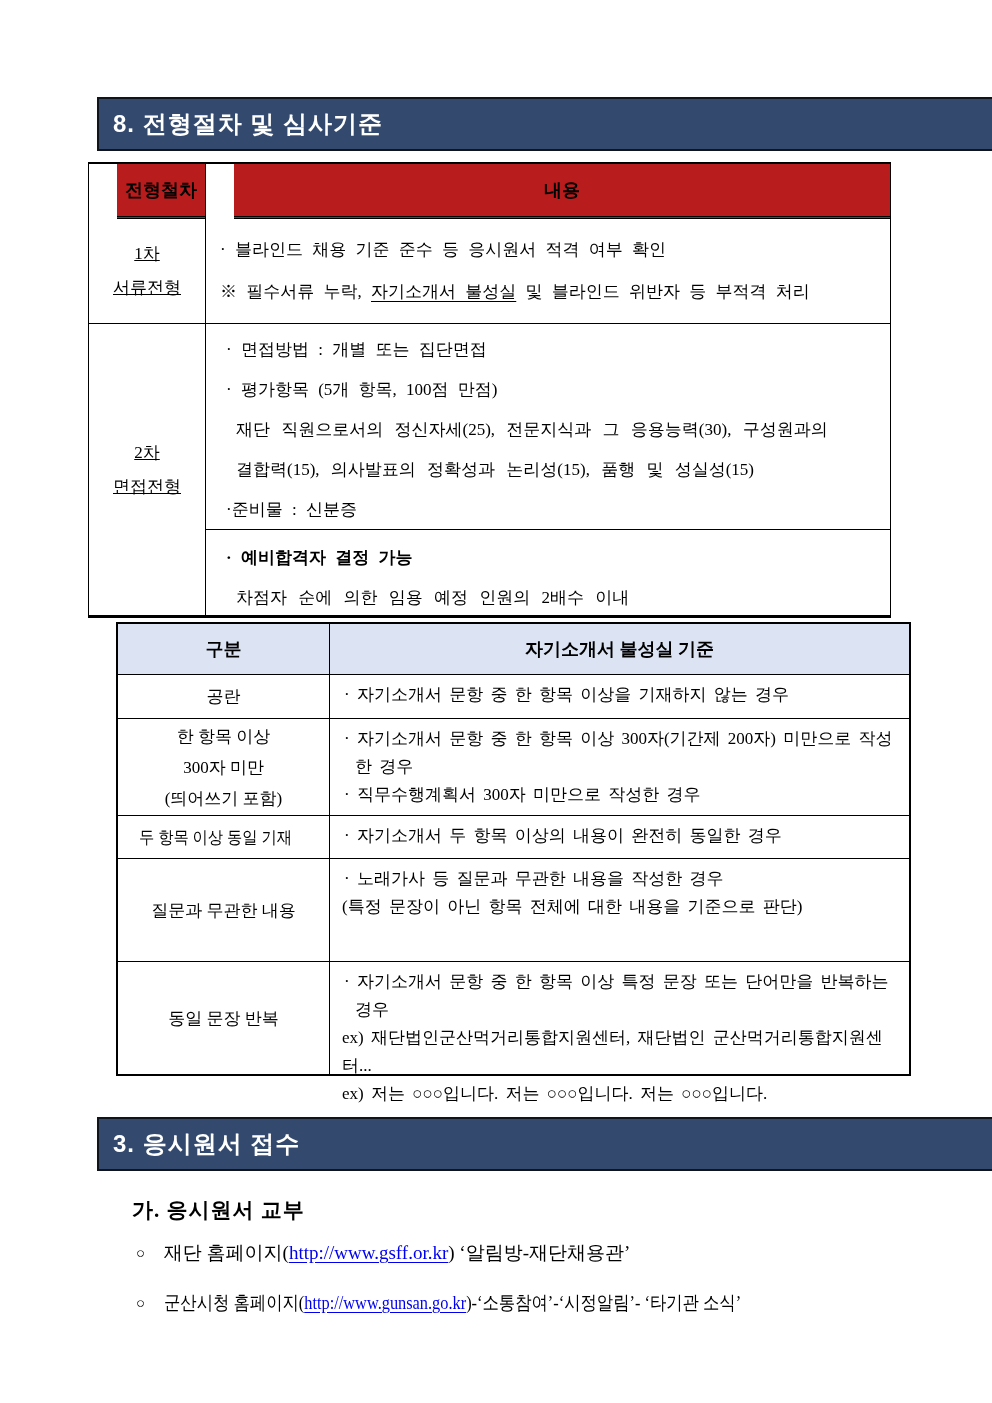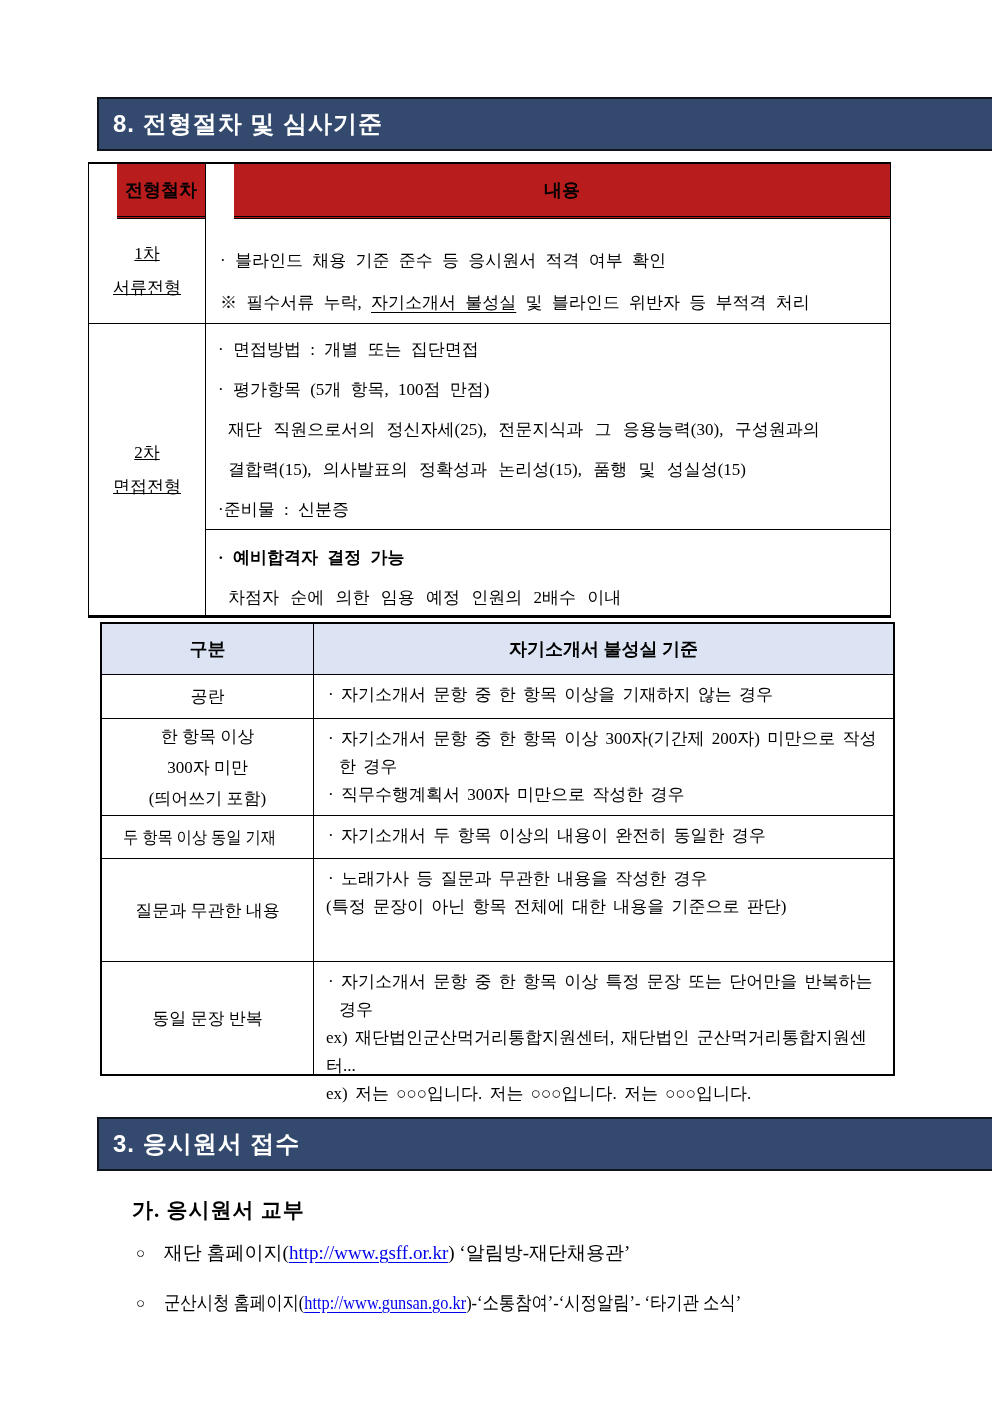--- a/index.html
+++ b/index.html
@@ -58,34 +58,34 @@
   .t1-label {
     display: flex; flex-direction: column;
     align-items: center; justify-content: center;
     border-right: 1px solid #000;
     line-height: 34px;
     text-align: center;
     text-decoration: underline;
   }
   .bb1 { border-bottom: 1px solid #000; }
   .t1-r1 { grid-column: 1; grid-row: 2; }
-  .t1-c1 { grid-column: 2; grid-row: 2; padding: 21px 10px 0 14px; }
+  .t1-c1 { grid-column: 2; grid-row: 2; padding: 10px 10px 0 14px; }
   .t1-r2 { grid-column: 1; grid-row: 3 / 5; }
   .t1-c2a { grid-column: 2; grid-row: 3; padding: 6px 10px 0 12px; }
   .t1-c2b { grid-column: 2; grid-row: 4; padding: 8px 10px 0 12px; }
   .t1-line { line-height: 42px; word-spacing: 5px; white-space: nowrap; }
-  .t1-line-40 { line-height: 40px; word-spacing: 5px; white-space: nowrap; }
+  .t1-line-40 { line-height: 40px; word-spacing: 5px; white-space: nowrap; margin-left: 8px; }
   .indent1 { padding-left: 10px; word-spacing: 7px; }
   .u-line { text-decoration: underline; text-underline-offset: 4px; }
   .bold { font-weight: bold; }
 
   
   #table2 {
     position: absolute;
-    left: 100px; top: 622px;
+    left: 116px; top: 622px;
     width: 795px;
     box-sizing: border-box;
     display: grid;
     grid-template-columns: 212px 1fr;
     grid-template-rows: 50px 44px 97px 43px 103px 113px;
     border: 2px solid #000;
     font-size: 17px;
   }
   .t2-h {
     background: #DCE4F3;

